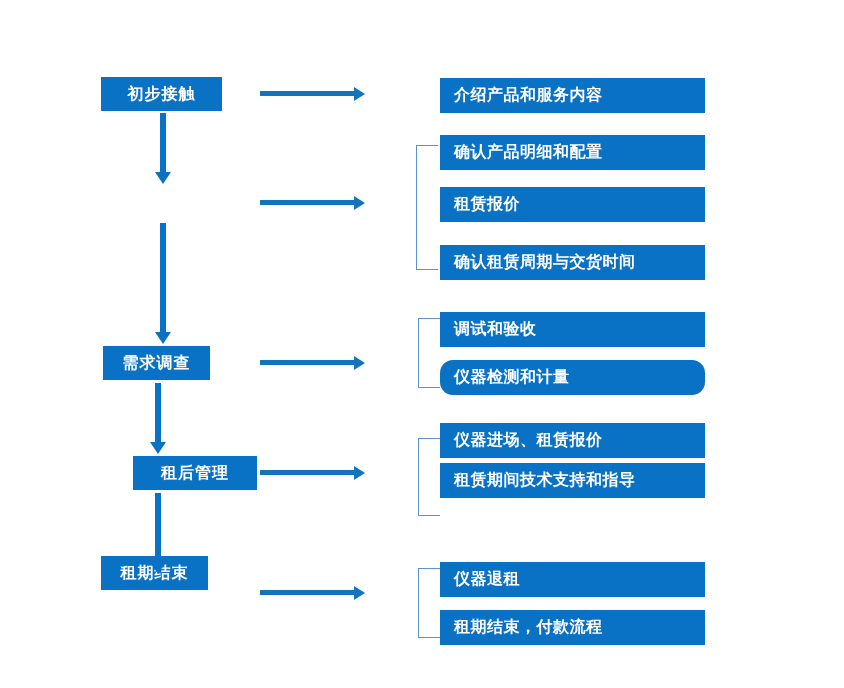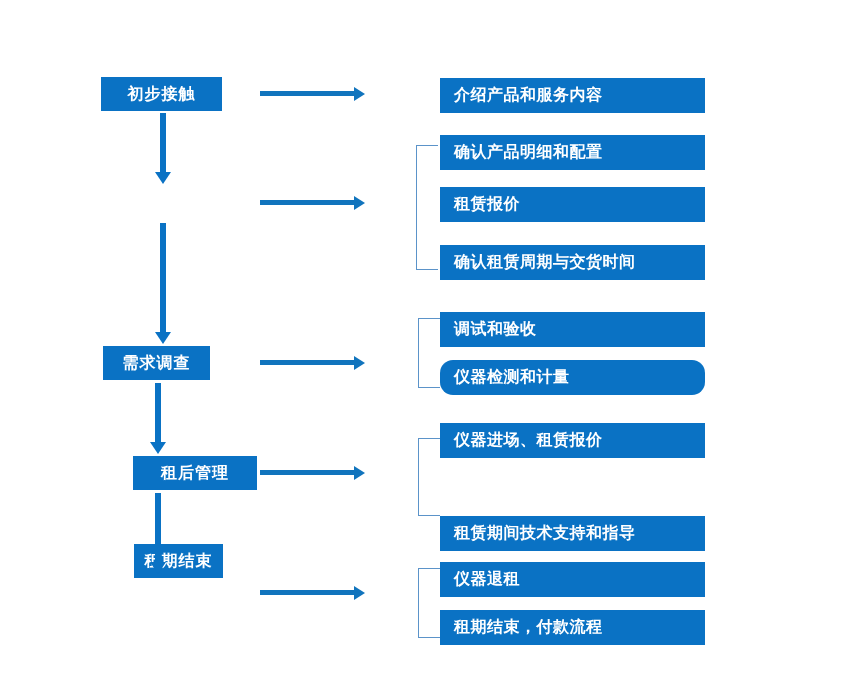--- a/index.html
+++ b/index.html
@@ -144,21 +144,21 @@
 
 
   <div class="stage-box" style="left:103px; top:346px; width:107px;">
     <span class="stage-label">需求调查</span>
   </div>
 
   <div class="stage-box" style="left:85px; top:456px; width:124px;margin-left:48px;">
     <span class="stage-label">租后管理</span>
   </div>
 
-  <div class="stage-box" style="left:101px; top:544px; width:89px;margin-left:33px;">
+  <div class="stage-box" style="left:101px; top:556px; width:107px;">
     <span class="stage-label">租期结束</span>
   </div>
 
   <div class="v-arrow" style="left:155px; top:113px; height:71px;">
     <div class="shaft" style="height:59px;"></div>
     <div class="head" style="top:59px;"></div>
   </div>
 
   <div class="v-arrow" style="left:155px; top:223px; height:121px;">
     <div class="shaft" style="height:109px;"></div>
@@ -229,21 +229,21 @@
   </div>
 
   <div class="detail-box" style="top:360px;border-radius:13px;">
     <span class="detail-label">仪器检测和计量</span>
   </div>
 
   <div class="detail-box" style="top:423px;">
     <span class="detail-label">仪器进场、租赁报价</span>
   </div>
 
-  <div class="detail-box" style="top:516px;">
+  <div class="detail-box" style="top:463px;">
     <span class="detail-label">租赁期间技术支持和指导</span>
   </div>
 
   <div class="detail-box" style="top:562px;">
     <span class="detail-label">仪器退租</span>
   </div>
 
   <div class="detail-box" style="top:610px;">
     <span class="detail-label">租期结束，付款流程</span>
   </div>

